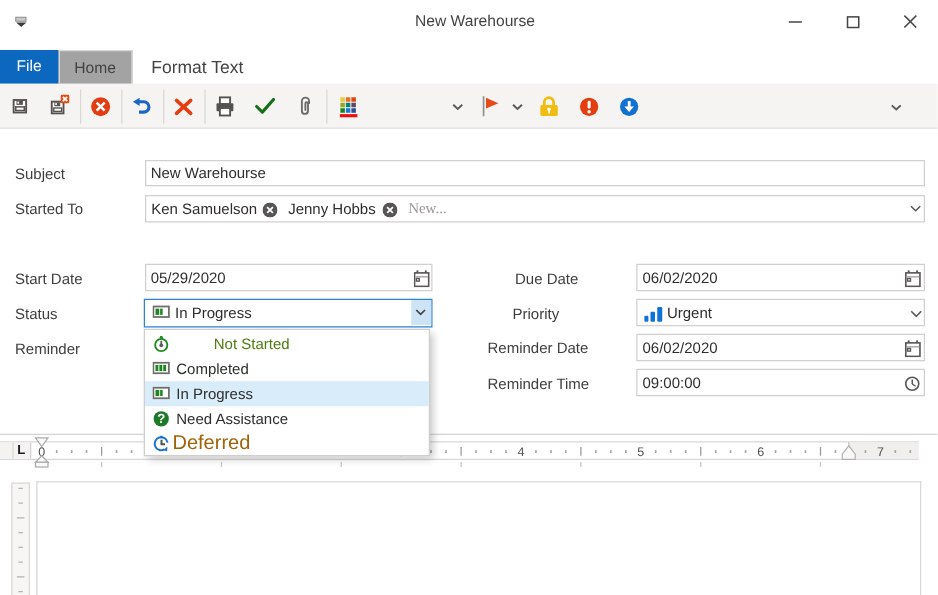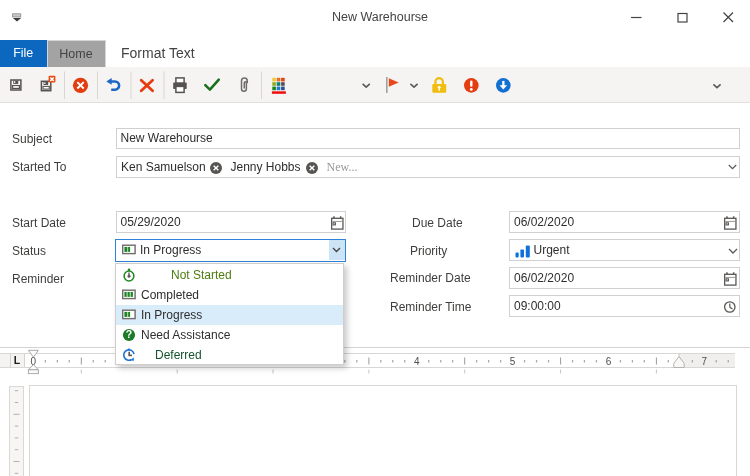--- a/index.html
+++ b/index.html
@@ -361,17 +361,17 @@
     </div>
 
     <div class="abs" style="left:0;top:81px;width:227px;height:20px;">
       <svg class="abs" style="left:6px;top:3px" width="14" height="14" viewBox="0 0 14 14">
         <path d="M12.07 6.08 A5.2 5.2 0 1 0 9.6 11.5" fill="none" stroke="#1b72d4" stroke-width="1.6"></path>
         <rect x="6.1" y="0.6" width="1.9" height="2" fill="#1b72d4"></rect>
         <polygon points="11.7,13.1 8.7,12 11.9,9.2" fill="#1b72d4"></polygon>
         <line x1="7.2" y1="3.8" x2="7.2" y2="7.4" stroke="#555" stroke-width="1.6"></line>
         <line x1="6.5" y1="7.4" x2="10" y2="7.4" stroke="#555" stroke-width="1.6"></line>
       </svg>
-      <div class="ftext" style="left:39px;font-size:12px;color:#14532d;">Deferred</div>
+      <div class="ftext" style="left:22px;font-size:16px;color:#a16207;">Deferred</div>
     </div>
   </div>
 
 </div>
 
 </body></html>

